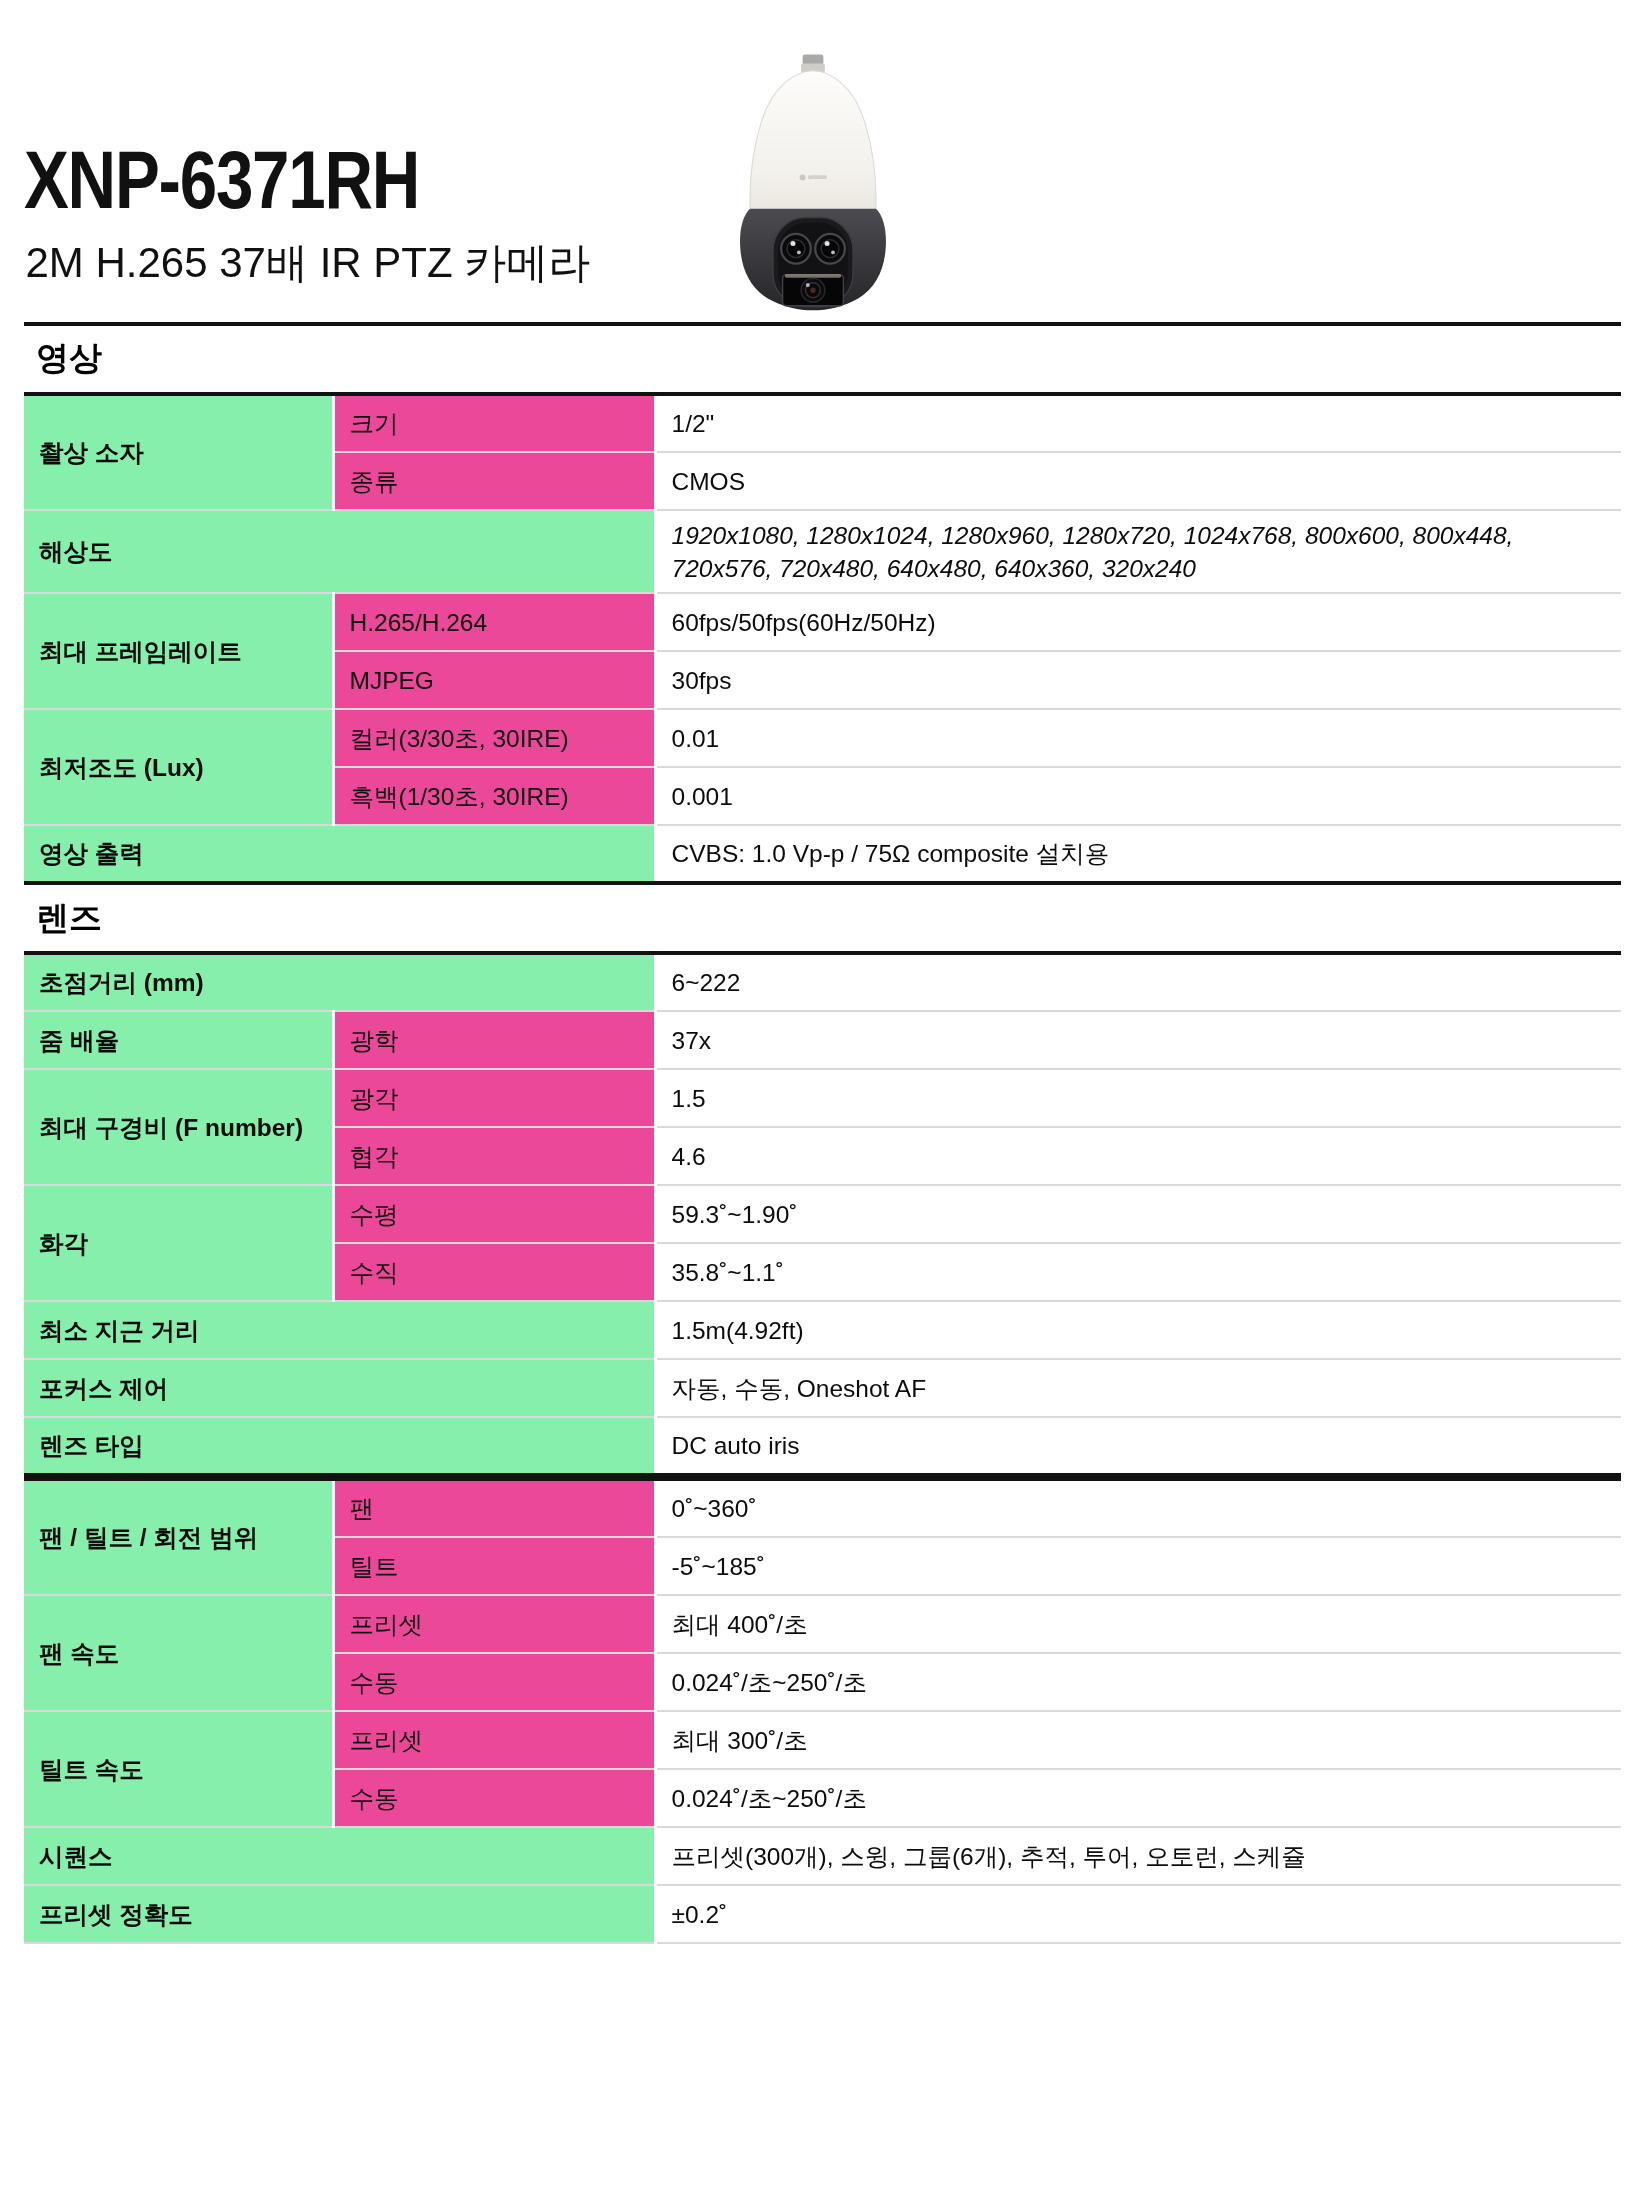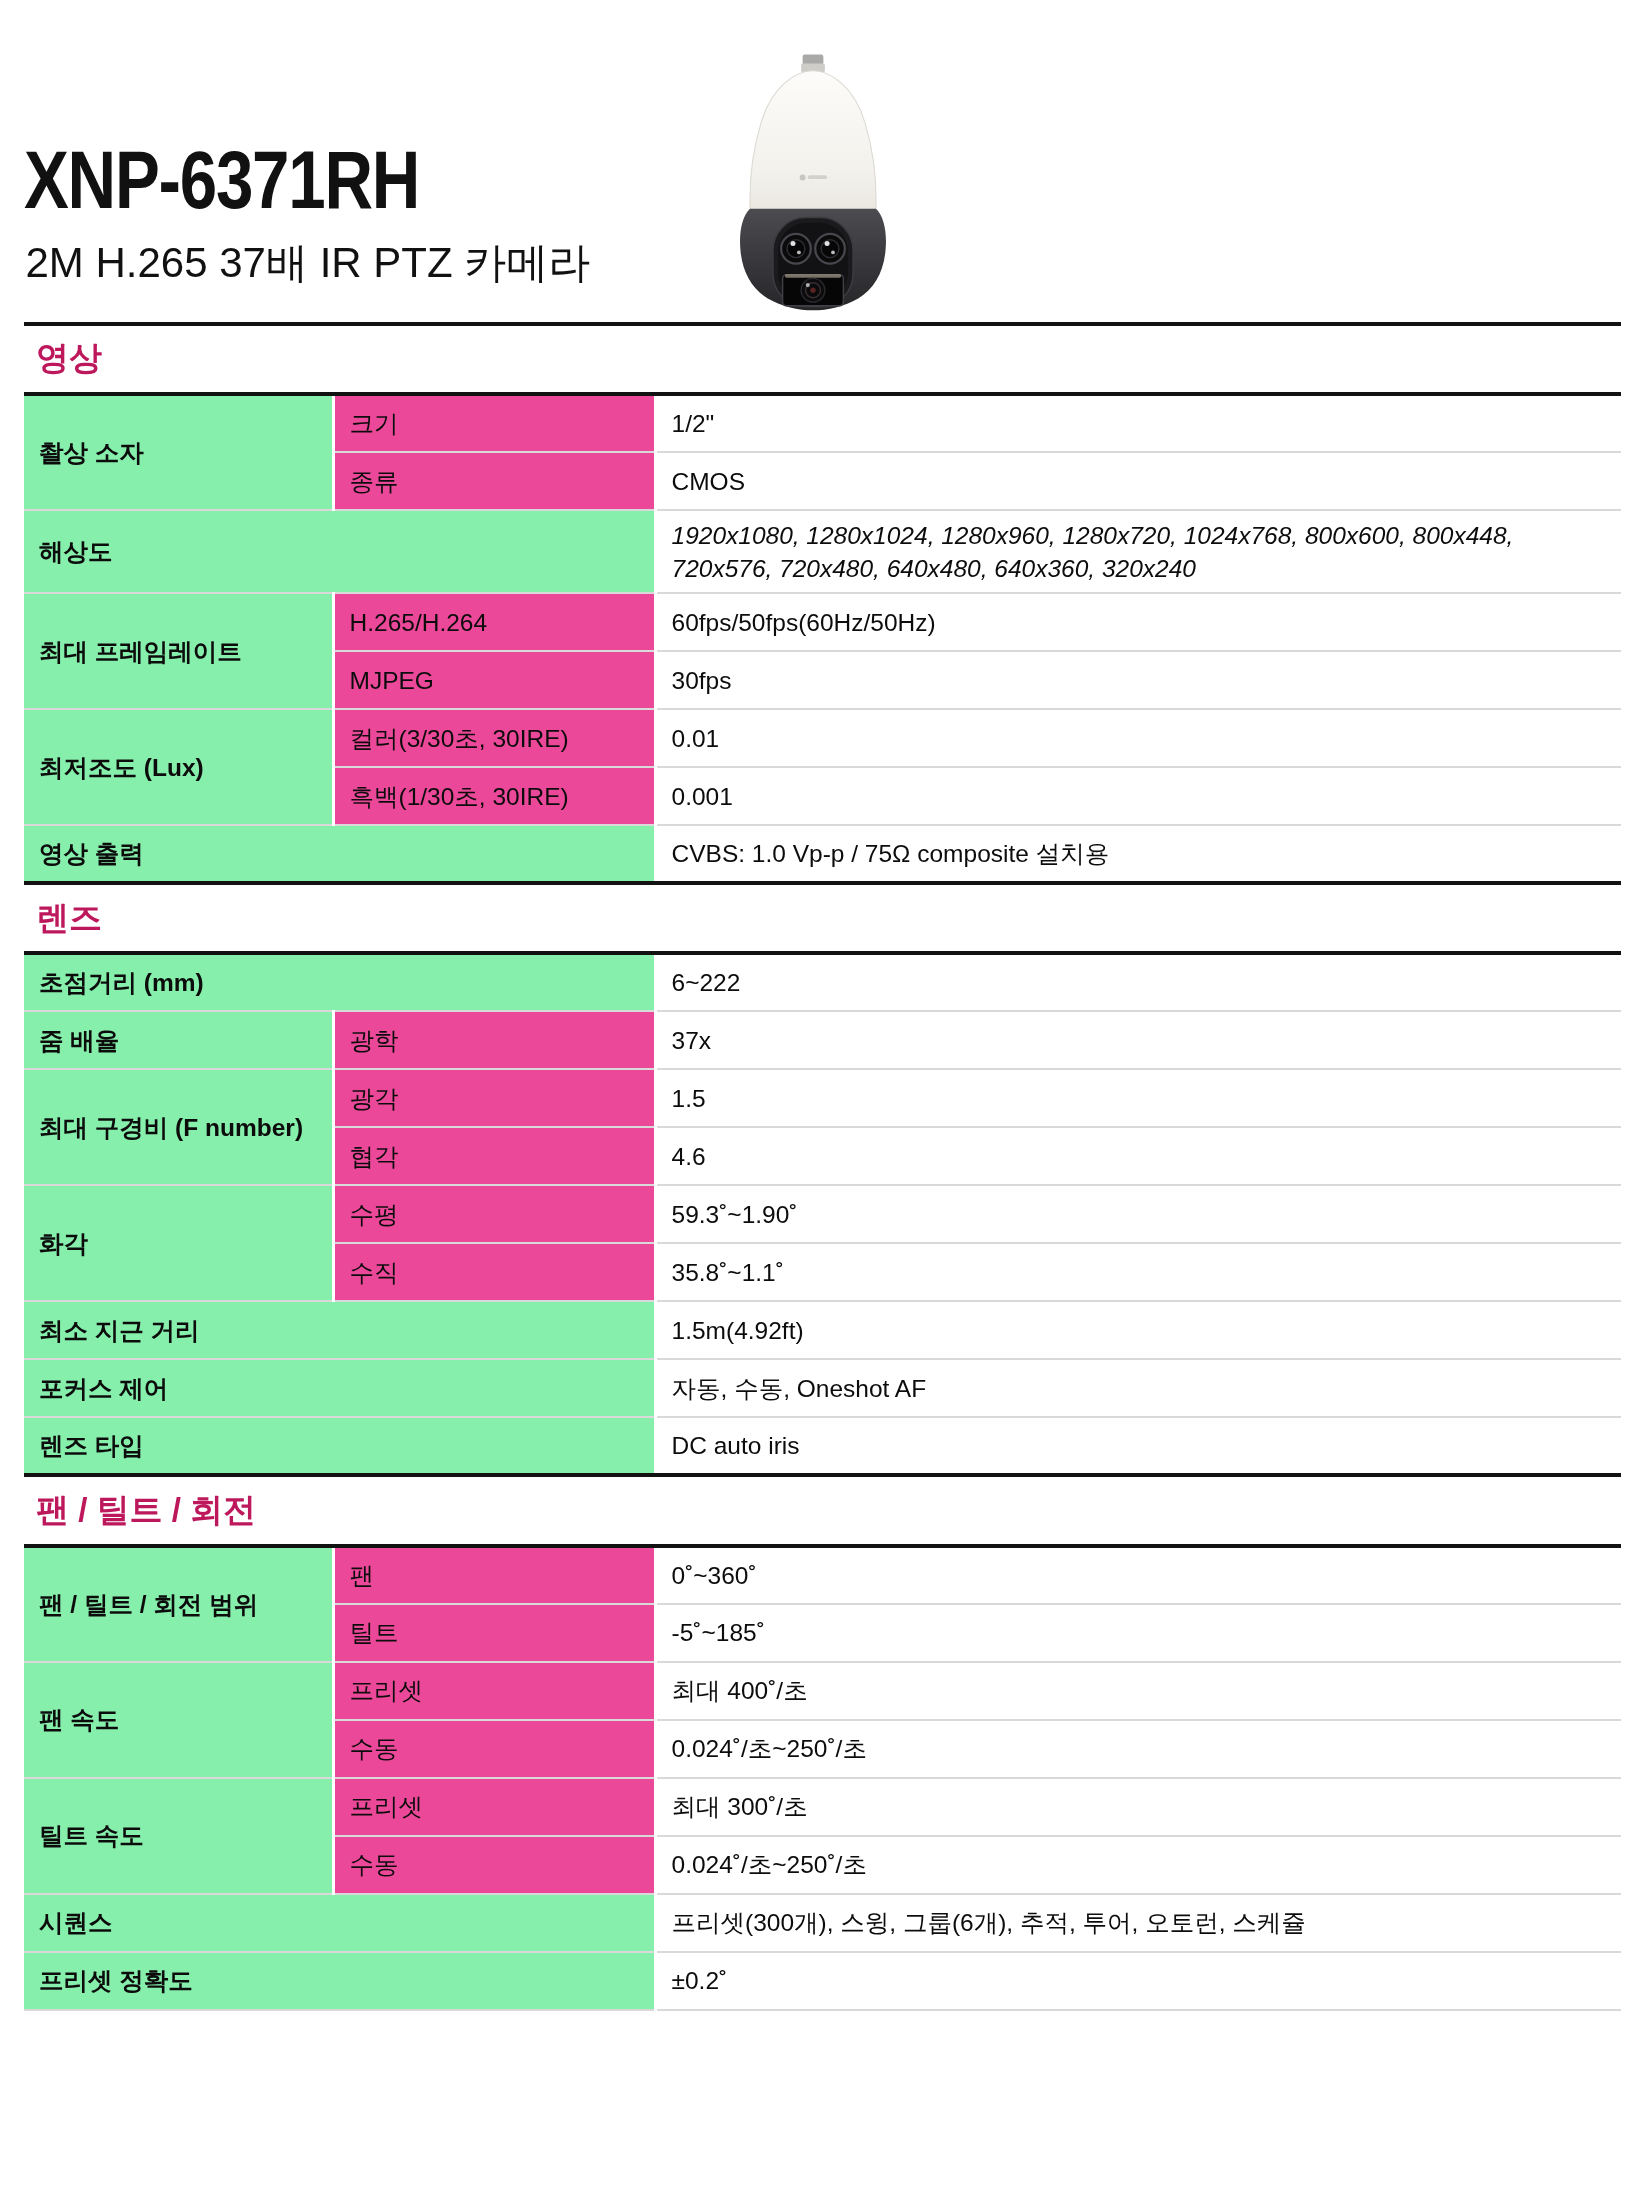--- a/index.html
+++ b/index.html
@@ -22,21 +22,21 @@
   }
   .camera-art{position:absolute;left:700px;top:53px;width:178px;height:258px;}
 
   .spec-heading{
     margin:110px 0 0 1.5px;font-size:42px;line-height:1.05;font-weight:700;color:#ed7c2f;
   }
 
   
   .rule-black{margin-top:37px;height:4.4px;background:#121212;}
   .section-title{
-    margin:13.3px 0 15px 12px;font-size:33px;line-height:1.15;font-weight:700;color:#be185d;
+    margin:13.3px 0 15px 12px;font-size:33px;line-height:1.15;font-weight:700;color:#000000;
   }
   table.spec{
     border-collapse:collapse;width:100%;table-layout:fixed;
     border-top:4.4px solid #121212;border-bottom:4.4px solid #121212;
     font-size:24.5px;
   }
   table.spec.cut{border-bottom:2.2px solid #d9d9d9;}
   col.c1{width:309px;}
   col.c2{width:322px;}
   table.spec td{
@@ -205,21 +205,20 @@
         <td class="lbl" colspan="2">포커스 제어</td>
         <td class="val">자동, 수동, Oneshot AF</td>
       </tr>
       <tr>
         <td class="lbl" colspan="2">렌즈 타입</td>
         <td class="val">DC auto iris</td>
       </tr>
     </tbody>
   </table>
 
-  <h3 class="section-title">팬 / 틸트 / 회전</h3>
   <table class="spec cut">
     <colgroup>
         <col class="c1">
         <col class="c2">
         <col class="c3">
       </colgroup>
     <tbody>
       <tr>
         <td class="lbl" rowspan="2">팬 / 틸트 / 회전 범위</td>
         <td class="sub">팬</td>

